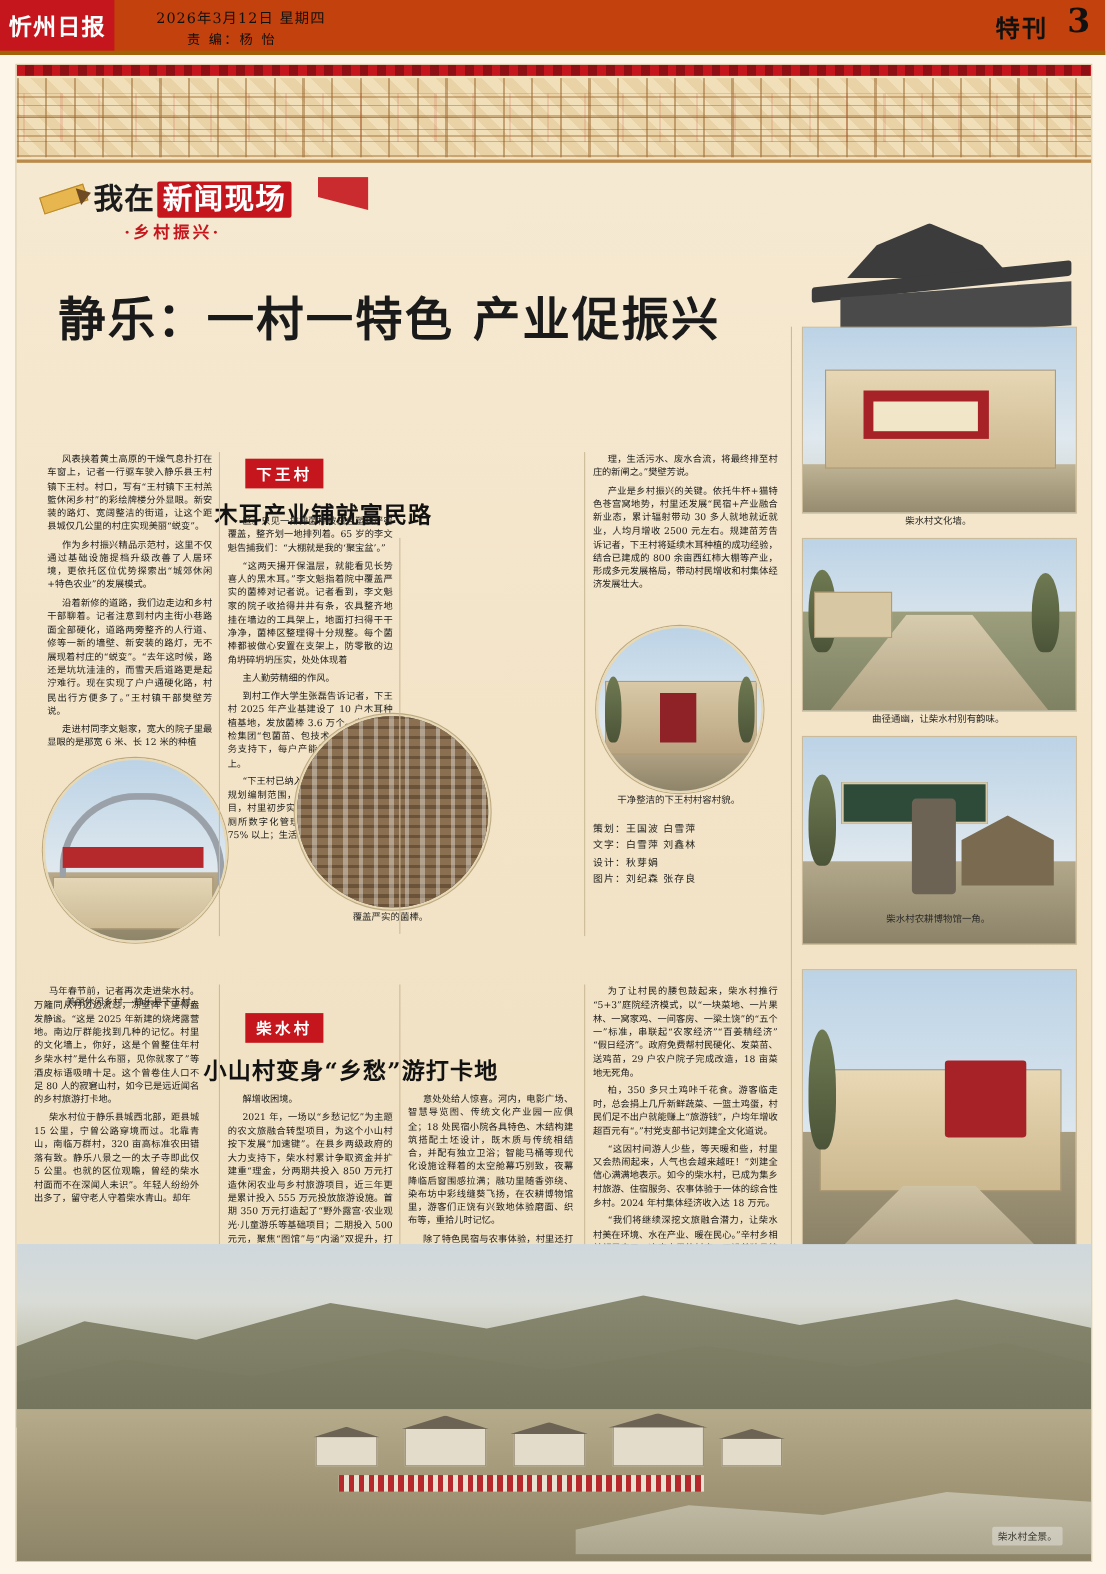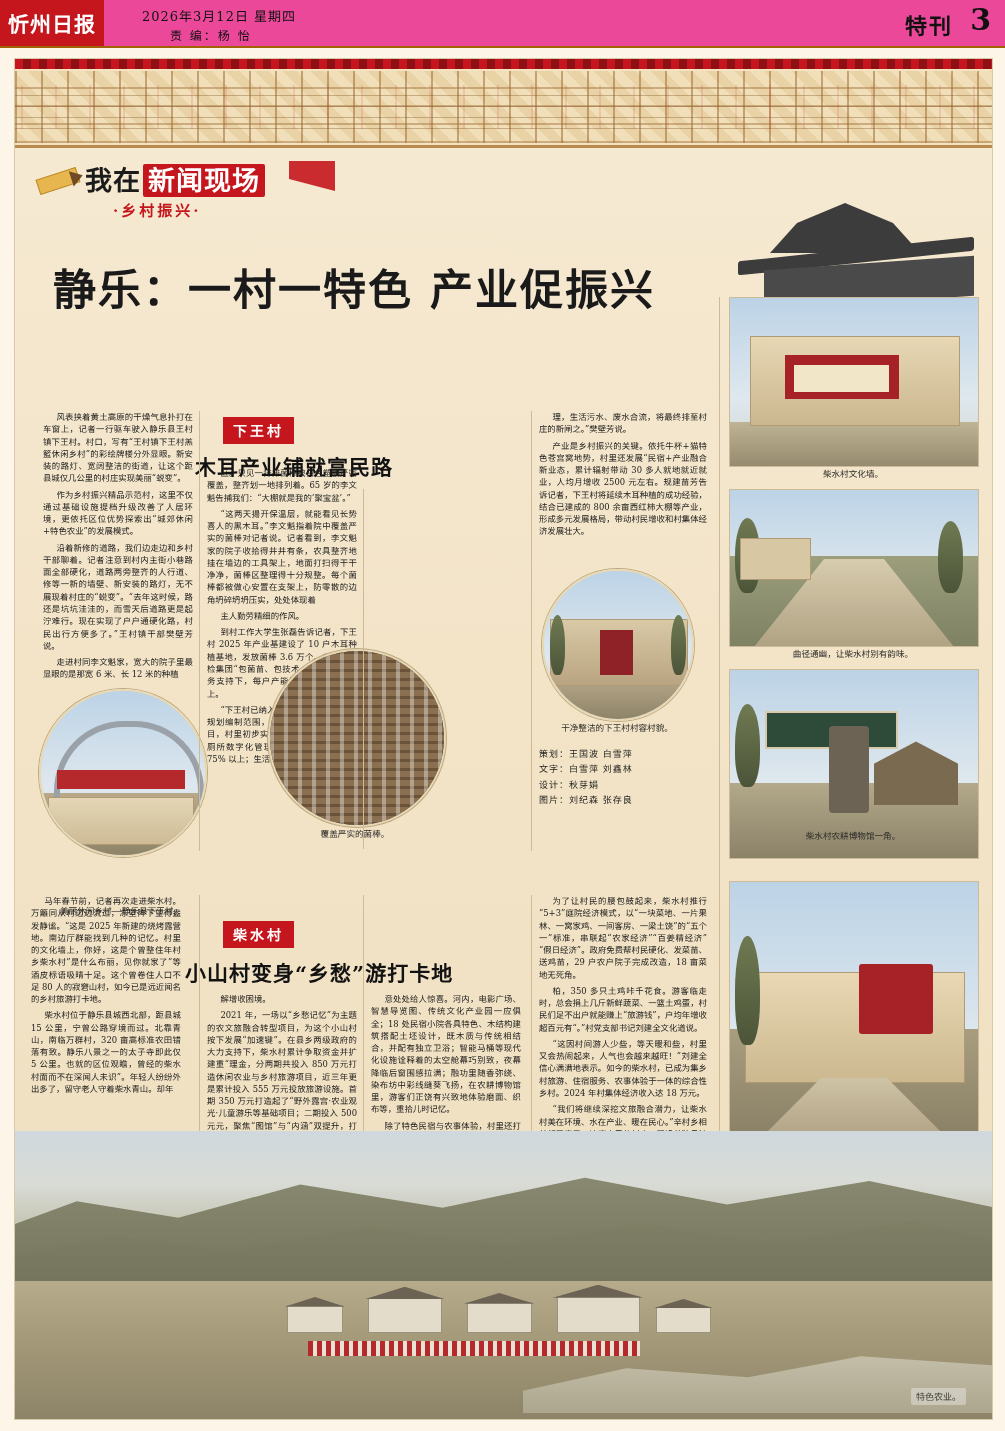--- a/index.html
+++ b/index.html
@@ -5,22 +5,22 @@
   html,body{margin:0;padding:0;}
   body{
     width:1005px;height:1431px;
     background:#fdf6e8;
     font-family:"DejaVu Sans","Liberation Sans",sans-serif;
     overflow:hidden;
     position:relative;
   }
   
   .masthead{
-    height:46px;position:relative;background:#ec4899;
-    border-bottom:2px solid #a16207;
+    height:46px;position:relative;background:#c2410c;
+    border-bottom:4px solid #a16207;
     padding-left:28px;
   }
   .logo-box{
     position:absolute;left:0;top:0;width:104px;height:46px;
     background:#c4161c;color:#fff;
     display:flex;align-items:center;justify-content:center;
     font-family:"DejaVu Serif","Liberation Serif",serif;
     font-size:21px;font-weight:bold;letter-spacing:1px;
   }
   .mast-date{
@@ -402,16 +402,16 @@
           <div class="rf"></div>
         </div>
       <div class="pano-house" style="left:64%;width:18%;height:46%;">
           <div class="rf"></div>
         </div>
       <div class="pano-house" style="left:86%;width:12%;height:32%;">
           <div class="rf"></div>
         </div>
     </div>
     <div class="pano-red"></div>
-    <div class="pano-stamp">特色农业。</div>
+    <div class="pano-stamp">柴水村全景。</div>
   </div>
 
 </div>
 
 </body></html>

